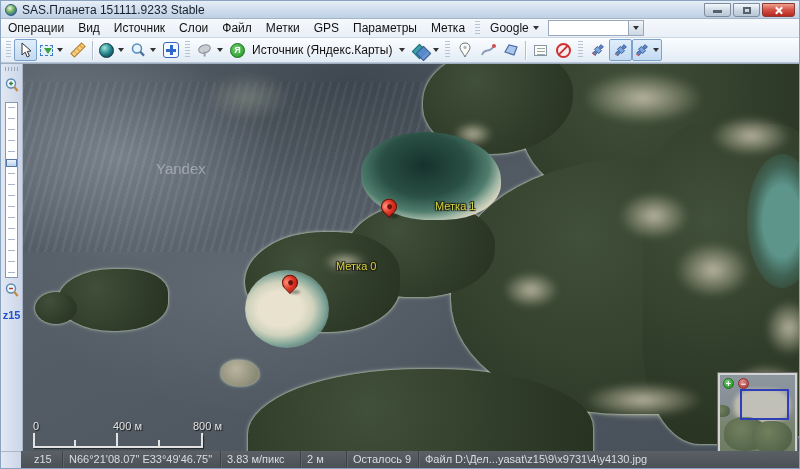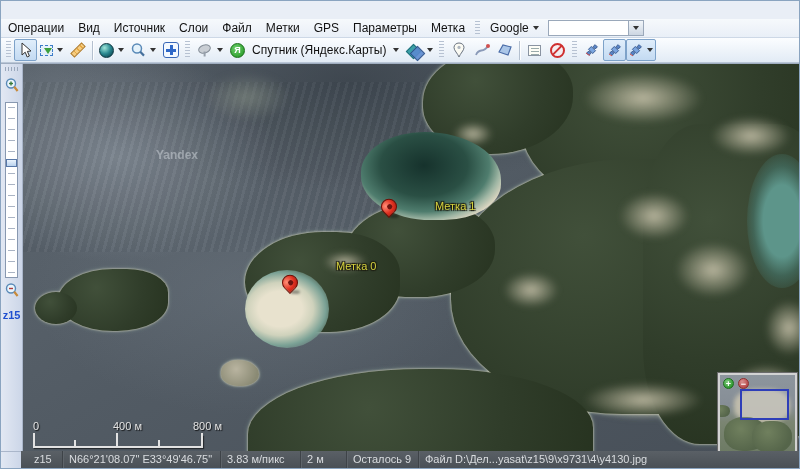--- a/index.html
+++ b/index.html
@@ -110,21 +110,21 @@
     background:radial-gradient(ellipse at 45% 38%, #16322c 0%, #2a4f44 40%, #4f7d6e 60%, #9fb6a4 70%, #ddd7c2 79%, rgba(221,215,194,0) 92%); }
   #cove0 { left:222px; top:206px; width:84px; height:78px;
     background:radial-gradient(ellipse at 42% 50%, #e8e2ce 0 32%, #cfd2bc 48%, #7aa195 66%, rgba(122,161,149,0) 85%); }
   #shallow-e { left:724px; top:90px; width:70px; height:134px;
     background:radial-gradient(ellipse, #5d958a 0 38%, rgba(70,120,110,.6) 58%, rgba(70,120,110,0) 80%); }
   .islegroup { position:absolute; inset:0;
     filter:drop-shadow(0 0 1px #d8d2ba) drop-shadow(0 0 2px rgba(150,178,166,.45)); }
   #patch-nw { position:absolute; left:180px; top:8px; width:88px; height:50px; border-radius:50%;
     background:radial-gradient(closest-side, rgba(142,152,140,.55), rgba(142,152,140,0)); filter:blur(3px); }
 
-  #watermark { position:absolute; left:133px; top:84px; font-size:12px; color:rgba(235,240,245,.4);font-weight:bold; }
+  #watermark { position:absolute; left:133px; top:96px; font-size:15px; color:rgba(235,240,245,.4); }
 
   .pin { position:absolute; width:16px; height:16px; border-radius:50% 50% 50% 0;
     transform:rotate(-45deg); transform-origin:0 100%;
     background:radial-gradient(circle at 35% 30%, #ff9078, #e03020 55%, #9c1810);
     border:1px solid #6e0f06; }
   .pin::after { content:""; position:absolute; left:5px; top:5px; width:4.5px; height:4.5px;
     border-radius:50%; background:#6e1410; }
   .pin-shadow { position:absolute; width:10px; height:4px; border-radius:50%;
     background:rgba(0,0,0,.35); filter:blur(1px); }
   .pin-label { position:absolute; font-size:11px; color:#d6d23e; white-space:nowrap;
@@ -162,20 +162,36 @@
     background:linear-gradient(90deg,#e2e8f3,#ccd6e8); border-top:1px solid #aab6ca; }
   .st { padding:0 6px; white-space:nowrap; overflow:hidden; line-height:17px;
     border-right:1px solid #3e4348; box-shadow:1px 0 0 #5e646a; }
   .st:last-child { border-right:none; box-shadow:none; flex:1; }
 </style>
 </head>
 <body>
 
 <div id="app">
 
+  <div id="titlebar">
+    <div id="app-icon"></div>
+    <div id="title-text">SAS.Планета 151111.9233 Stable</div>
+    <div id="win-controls">
+      <div class="winbtn">
+          <div class="glyph-min"></div>
+        </div>
+      <div class="winbtn">
+          <div class="glyph-restore"></div>
+        </div>
+      <div class="winbtn close">
+          <div class="glyph-close-a"></div>
+          <div class="glyph-close-b"></div>
+        </div>
+    </div>
+  </div>
 
   <div id="menubar">
     <span class="menu-item">Операции</span>
     <span class="menu-item">Вид</span>
     <span class="menu-item">Источник</span>
     <span class="menu-item">Слои</span>
     <span class="menu-item">Файл</span>
     <span class="menu-item">Метки</span>
     <span class="menu-item">GPS</span>
     <span class="menu-item">Параметры</span>
@@ -223,21 +239,21 @@
     <div class="tb">
       <svg width="17" height="15" viewBox="0 0 17 15">
           <ellipse cx="8.5" cy="6" rx="6" ry="4" fill="#c9ced4" stroke="#858e98" transform="rotate(-18 8.5 6)"></ellipse>
           <rect x="7.6" y="8.5" width="2" height="5" fill="#97a0ab"></rect>
         </svg>
       <span class="caret"></span>
     </div>
     <div class="tb">
       <div class="ic-yandex">Я</div>
     </div>
-    <span class="tb-label">Спутник (Яндекс.Карты)</span>
+    <span class="tb-label">Источник (Яндекс.Карты)</span>
     <span class="caret"></span>
     <div class="tb" style="margin-left:4px">
         <div class="ic-layers"></div>
         <span class="caret"></span>
       </div>
     <div class="tgrip"></div>
     <div class="tb">
       <svg width="12" height="16" viewBox="0 0 12 16">
           <path d="M6 1 C9 1 11 3 11 5.6 C11 8.4 7.4 11.4 6 15 C4.6 11.4 1 8.4 1 5.6 C1 3 3 1 6 1 Z" fill="#fbfbf4" stroke="#6a7380" stroke-width="1"></path>
           <circle cx="6" cy="5.4" r="1.6" fill="#aeb6c0"></circle>

